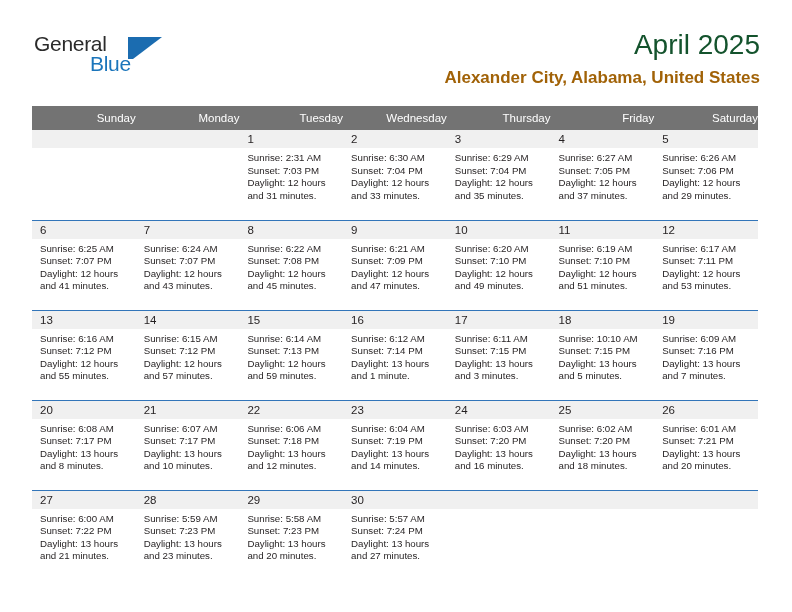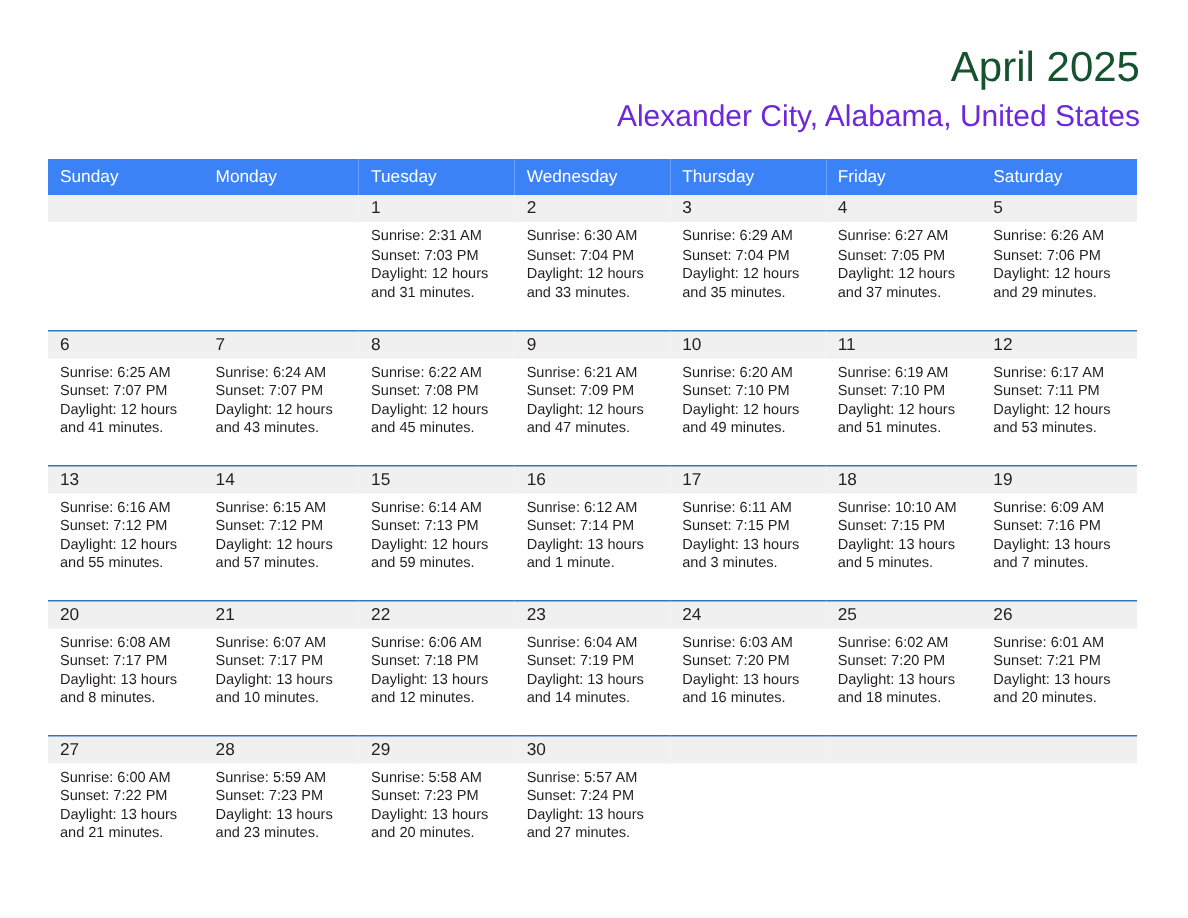--- a/index.html
+++ b/index.html
@@ -83,44 +83,44 @@
   }
   .cal-title {
     font-size: 28px;
     font-weight: normal;
     color: #14532d;
     line-height: 34px;
     letter-spacing: 0px;
   }
   .cal-subtitle {
     margin-top: 7px;
-    font-size: 20px;
-    font-weight: normal;
-    color: #6d28d9;
+    font-size: 17px;
+    font-weight: bold;
+    color: #a16207;
     line-height: 18px;
   }
 
   
   .calendar {
     position: absolute;
     left: 32px;
     top: 106px;
     width: 726px;
   }
   table.cal {
     width: 726px;
     border-collapse: collapse;
     table-layout: fixed;
   }
   table.cal th {
-    background: #3b82f6;
+    background: #737373;
     color: #ffffff;
     font-size: 11.5px;
     font-weight: normal;
-    text-align: left;
+    text-align: right;
     padding: 5px 0 5px 8px;
     height: 20px;
     line-height: 14px;
   }
   td.daycell {
     vertical-align: top;
     padding: 0;
     height: 90px;
     border-top: 1px solid #3275b9;
   }
@@ -144,20 +144,28 @@
   }
   .dayinfo div { white-space: nowrap; }
 </style>
 </head>
 <body>
 
 <div class="page">
 
   <div class="header">
 
+    <div class="brand">
+      <div class="brand-general">General</div>
+      <div class="brand-mark">
+        <div class="bar"></div>
+        <div class="tri"></div>
+      </div>
+      <div class="brand-blue">Blue</div>
+    </div>
 
     <div class="title-block">
       <div class="cal-title">April 2025</div>
       <div class="cal-subtitle">Alexander City, Alabama, United States</div>
     </div>
 
   </div>
 
   <div class="calendar">
     <table class="cal">

